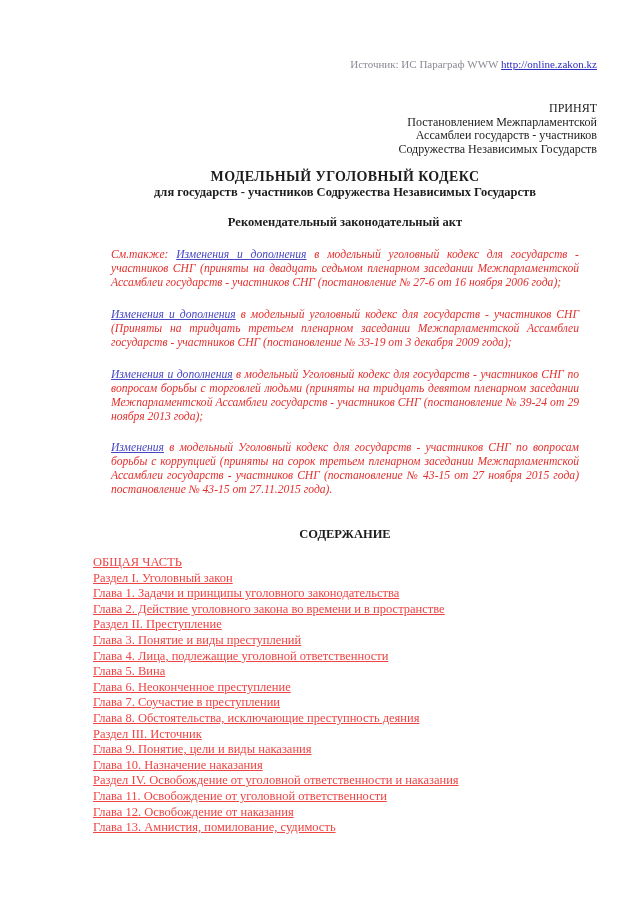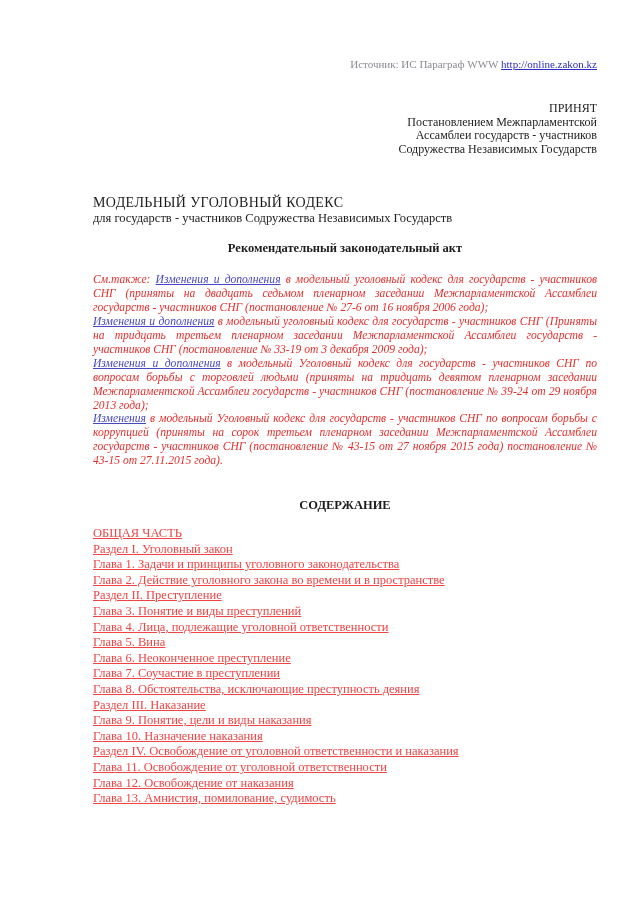--- a/index.html
+++ b/index.html
@@ -39,22 +39,23 @@
     line-height: 13.6px;
   }
   .adoption-place-block {
     margin-top: 22px;
     text-align: right;
     font-size: 12px;
     line-height: 13.6px;
   }
   
   .doc-title {
-    margin-top: 38px;
-    font-weight: normal;
+    margin-top: 12px;
+    text-align: center;
+    font-weight: bold;
   }
   .doc-title .t1 { font-size: 14px; line-height: 17px; letter-spacing: 0.4px; }
   .doc-title .t2 { font-size: 12.5px; line-height: 15px; }
   .doc-subtitle {
     margin-top: 15px;
     text-align: center;
     font-weight: bold;
     font-size: 12.5px;
     line-height: 15px;
   }
@@ -62,21 +63,21 @@
   .amendments {
     margin-top: 17px;
     font-size: 11.6px;
     line-height: 13.9px;
     font-style: italic;
     color: #e4302d;
     text-align: justify;
     text-align-last: left;
   }
   .amendments p {
-    margin: 0;
+    margin: 18px;
     padding: 0;
   }
   .amend-link {
     color: #4747c3;
     text-decoration: underline;
     cursor: pointer;
     font-style: italic;
   }
   
   .toc-heading {
@@ -134,21 +135,21 @@
       <a href="#" class="toc-link">Раздел I. Уголовный закон</a>
       <a href="#" class="toc-link">Глава 1. Задачи и принципы уголовного законодательства</a>
       <a href="#" class="toc-link">Глава 2. Действие уголовного закона во времени и в пространстве</a>
       <a href="#" class="toc-link">Раздел II. Преступление</a>
       <a href="#" class="toc-link">Глава 3. Понятие и виды преступлений</a>
       <a href="#" class="toc-link">Глава 4. Лица, подлежащие уголовной ответственности</a>
       <a href="#" class="toc-link">Глава 5. Вина</a>
       <a href="#" class="toc-link">Глава 6. Неоконченное преступление</a>
       <a href="#" class="toc-link">Глава 7. Соучастие в преступлении</a>
       <a href="#" class="toc-link">Глава 8. Обстоятельства, исключающие преступность деяния</a>
-      <a href="#" class="toc-link">Раздел III. Наказание</a>
+      <a href="#" class="toc-link">Раздел III. Источник</a>
       <a href="#" class="toc-link">Глава 9. Понятие, цели и виды наказания</a>
       <a href="#" class="toc-link">Глава 10. Назначение наказания</a>
       <a href="#" class="toc-link">Раздел IV. Освобождение от уголовной ответственности и наказания</a>
       <a href="#" class="toc-link">Глава 11. Освобождение от уголовной ответственности</a>
       <a href="#" class="toc-link">Глава 12. Освобождение от наказания</a>
       <a href="#" class="toc-link">Глава 13. Амнистия, помилование, судимость</a>
     </div>
 
 </div>
 

